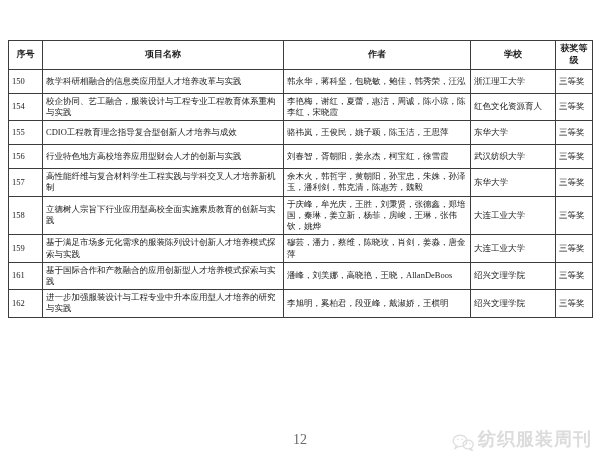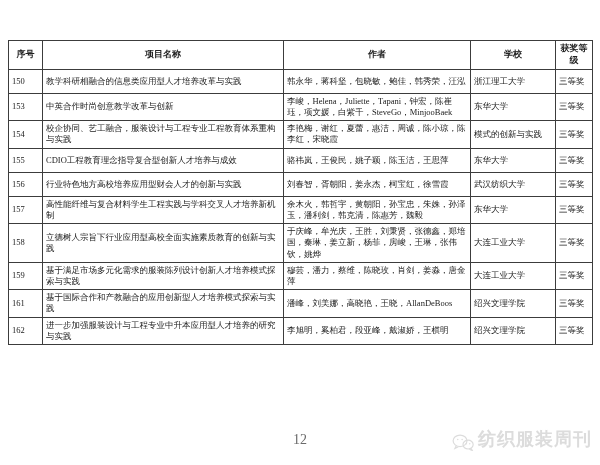--- a/index.html
+++ b/index.html
@@ -53,31 +53,24 @@
     </thead>
     <tbody id="table-body">
         <tr>
           <td class="center">150</td>
           <td>教学科研相融合的信息类应用型人才培养改革与实践</td>
           <td>韩永华，蒋科坚，包晓敏，鲍佳，韩秀荣，汪泓</td>
           <td>浙江理工大学</td>
           <td class="center">三等奖</td>
         </tr>
         <tr>
-          <td class="center">153</td>
-          <td>中英合作时尚创意教学改革与创新</td>
-          <td>李峻，Helena，Juliette，Tapani，钟宏，陈崔珏，项文媛，白紫千，SteveGo，MinjooBaek</td>
-          <td>东华大学</td>
-          <td class="center">三等奖</td>
-        </tr>
-        <tr>
           <td class="center">154</td>
           <td>校企协同、艺工融合，服装设计与工程专业工程教育体系重构与实践</td>
           <td>李艳梅，谢红，夏蕾，惠洁，周诚，陈小琼，陈李红，宋晓霞</td>
-          <td>模式的创新与实践</td>
+          <td>红色文化资源育人</td>
           <td class="center">三等奖</td>
         </tr>
         <tr>
           <td class="center">155</td>
           <td>CDIO工程教育理念指导复合型创新人才培养与成效</td>
           <td>骆祎岚，王俊民，姚子颖，陈玉洁，王思萍</td>
           <td>东华大学</td>
           <td class="center">三等奖</td>
         </tr>
         <tr>

